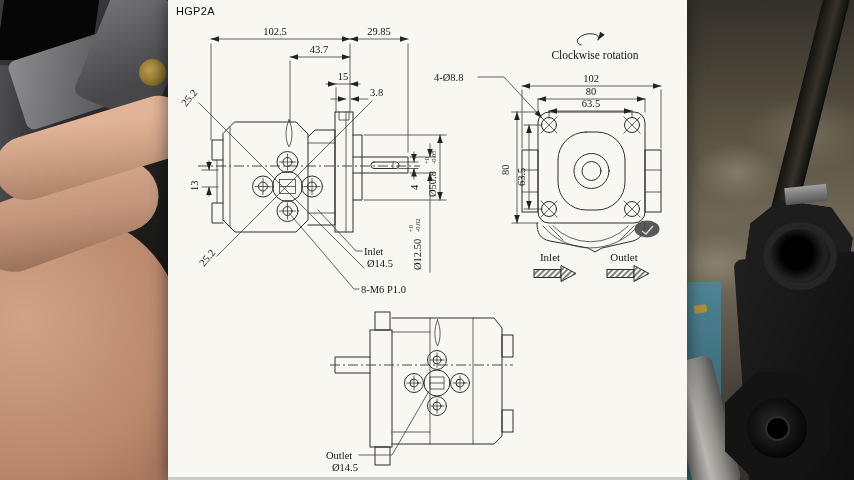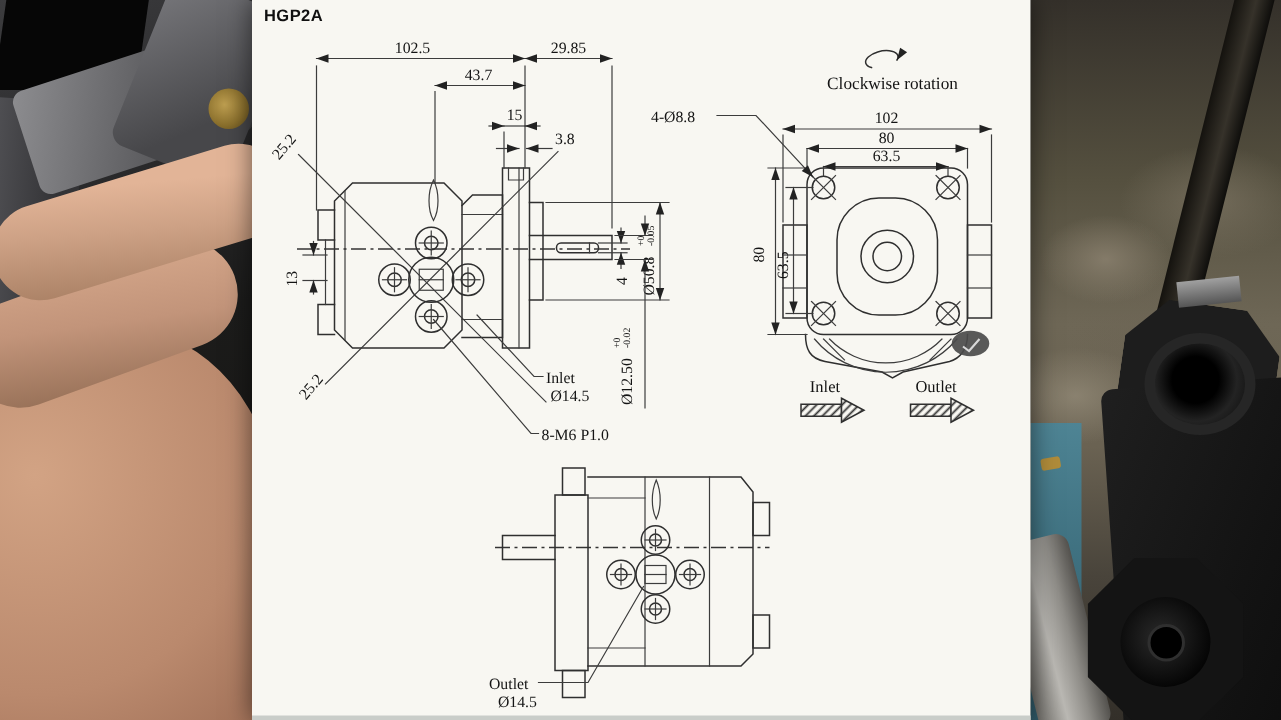--- a/index.html
+++ b/index.html
@@ -53,21 +53,21 @@
   .pump-flange{position:absolute;left:38px;top:372px;width:104px;height:110px;background:#141414;
     clip-path:polygon(30% 0,70% 0,100% 28%,100% 72%,70% 100%,30% 100%,0 72%,0 28%);}
   .pump-flange-c1{position:absolute;left:60px;top:398px;width:60px;height:60px;border-radius:50%;
     background:radial-gradient(circle at 45% 45%,#2b2b2b,#050505 72%);}
   .pump-flange-c2{position:absolute;left:78px;top:416px;width:25px;height:25px;border-radius:50%;
     background:#000;border:2px solid #2f2f2f;}
 
   
   .page{position:absolute;left:168px;top:0;width:519px;height:480px;background:#f8f7f2;
     box-shadow:0 0 16px rgba(0,0,0,.55);}
-  .page-title{position:absolute;left:8px;top:5px;font-weight:700;font-size:11px;letter-spacing:.3px;color:#101010;}
+  .page-title{position:absolute;left:8px;top:5px;font-weight:400;font-size:11px;letter-spacing:.3px;color:#101010;}
   .page-bottom-edge{position:absolute;left:0;bottom:0;width:100%;height:3px;background:#c9cdc9;}
   .draw-svg{position:absolute;left:0;top:0;}
 
   .ln{fill:none;stroke:#2f2f2f;stroke-width:1;stroke-linecap:square;}
   .lt{fill:none;stroke:#3c3c3c;stroke-width:.8;stroke-linecap:square;}
   .cl{fill:none;stroke:#343434;stroke-width:.9;stroke-dasharray:10 3 2 3;}
   .dim{font-family:"Liberation Serif",serif;font-size:10.5px;fill:#141414;}
   .tol{font-family:"Liberation Serif",serif;font-size:6.5px;fill:#141414;}
 </style>
 </head>

